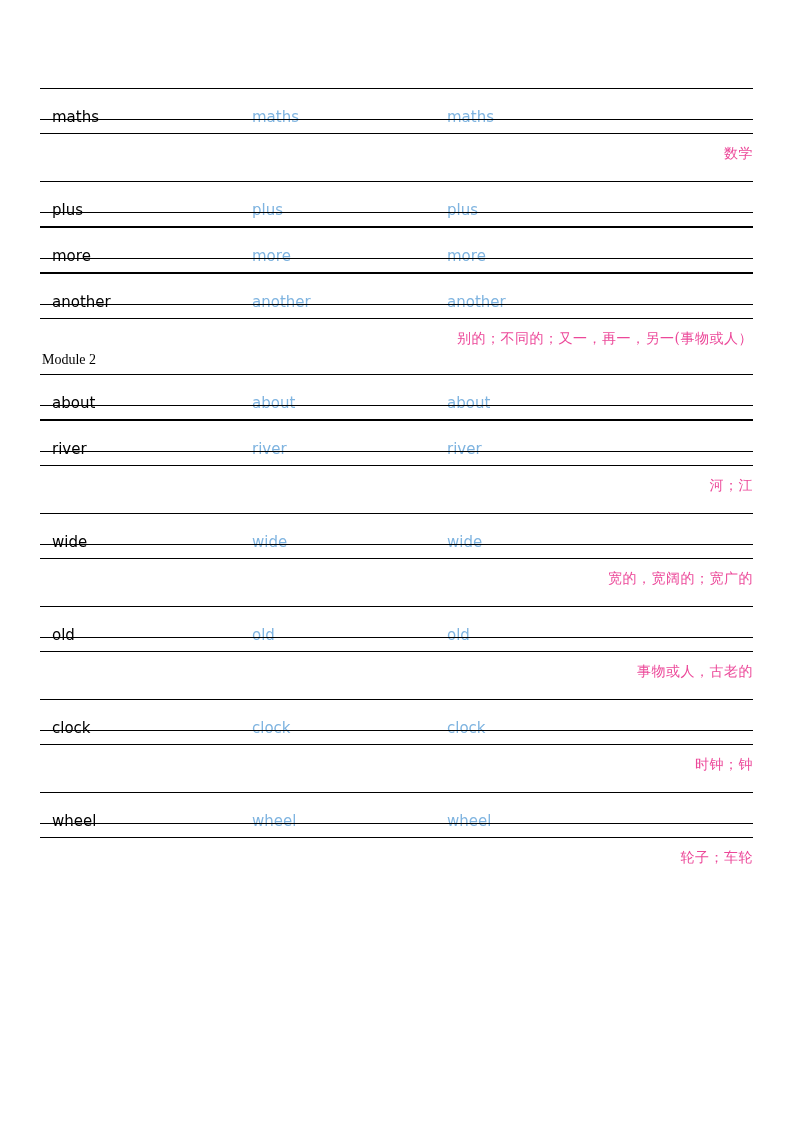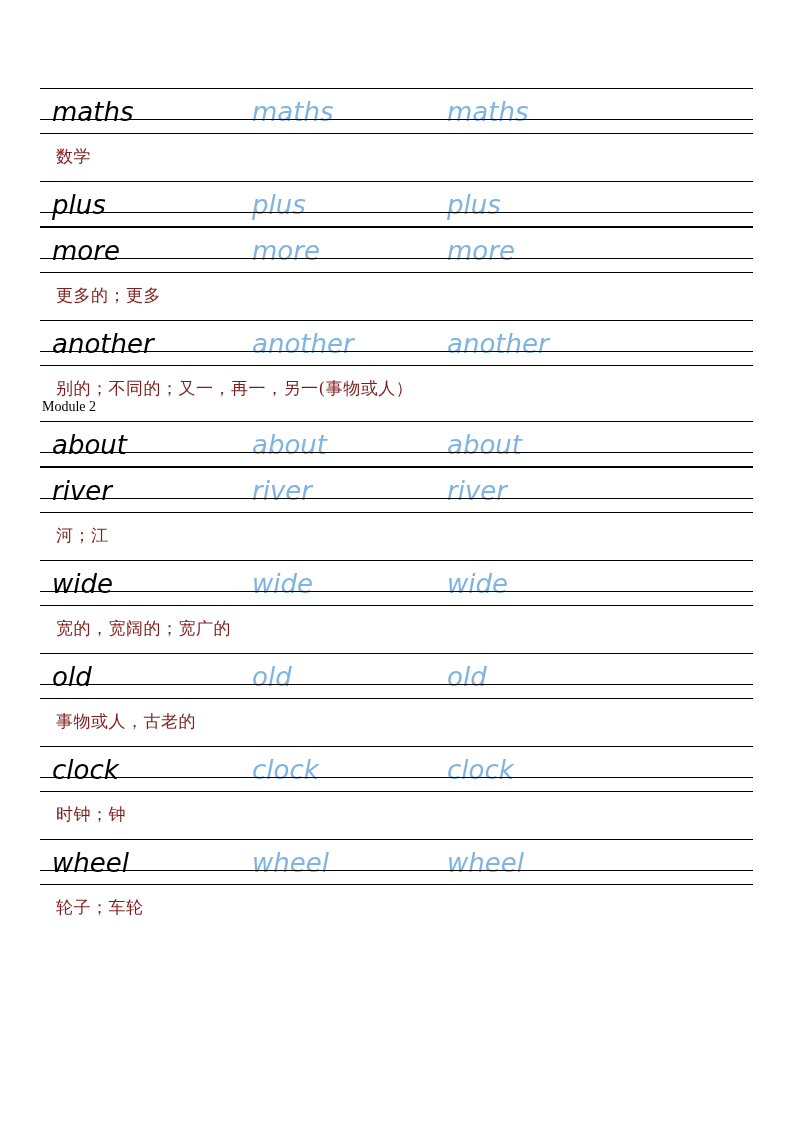--- a/index.html
+++ b/index.html
@@ -42,39 +42,39 @@
     border-top: 0.8px solid #000000;
   }
   .word-row .slots {
     position: absolute;
     left: 0; top: 0; right: 0; bottom: 0;
     display: flex;
     align-items: flex-end;
   }
   .slot {
     font-family: "DejaVu Sans", sans-serif;
-    font-style: italic;
-    font-size: 26px;
+    font-size: 15px;
     line-height: 1;
     padding-bottom: 8px;
     white-space: nowrap;
     margin-top: 15px;
   }
   .slot-1 { width: 200px; padding-left: 12px; color: #000000; }
   .slot-2 { width: 195px; color: #7FB4E0; }
   .slot-3 { width: 200px; color: #7FB4E0; }
 
   .meaning {
     height: 47px;
     box-sizing: border-box;
     padding: 11px 0 0 16px;
     font-family: "DejaVu Serif", serif;
-    font-size: 17px;
-    color: #7f1d1d;
+    font-size: 14px;
+    color: #ec4899;
     letter-spacing: 0.5px;
+    text-align: right;
   }
   .module-label {
     font-family: Liberation Serif, serif;
     font-size: 14px;
     padding: 0 0 6px 2px;
     margin-top: -14px;
   }
   .footer {
     position: absolute;
     left: 0;
@@ -109,21 +109,20 @@
       </div>
     </div>
 
     <div class="word-row">
       <div class="slots">
         <span class="slot slot-1">more</span>
         <span class="slot slot-2">more</span>
         <span class="slot slot-3">more</span>
       </div>
     </div>
-    <div class="meaning">更多的；更多</div>
 
     <div class="word-row">
       <div class="slots">
         <span class="slot slot-1">another</span>
         <span class="slot slot-2">another</span>
         <span class="slot slot-3">another</span>
       </div>
     </div>
     <div class="meaning">别的；不同的；又一，再一，另一(事物或人）</div>
 

